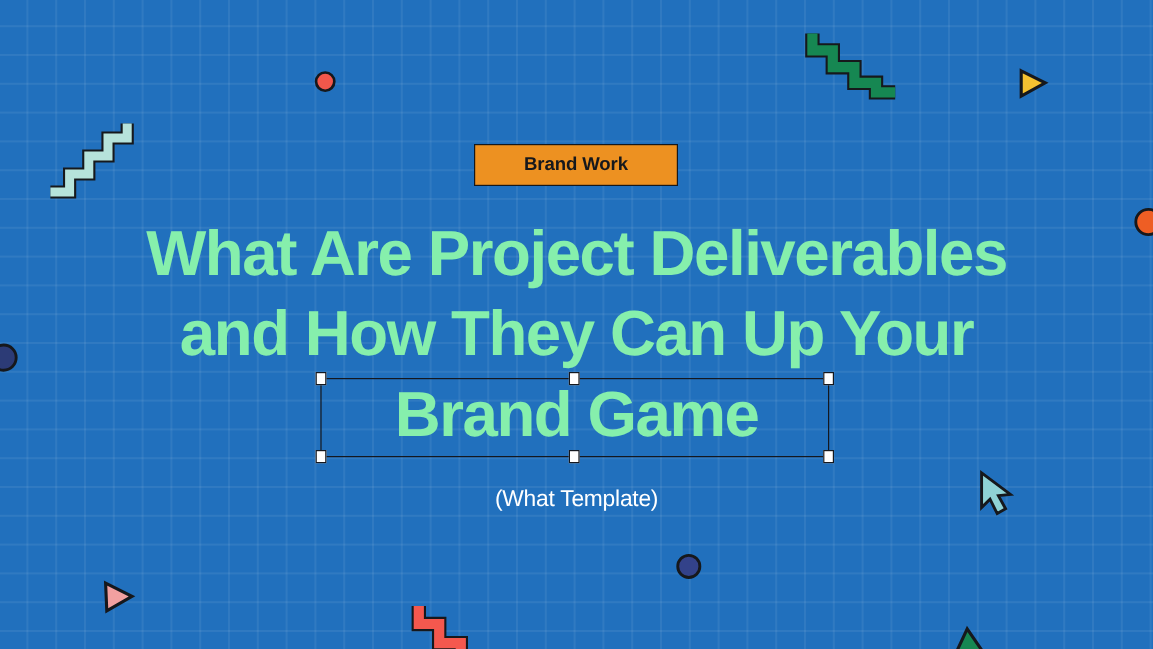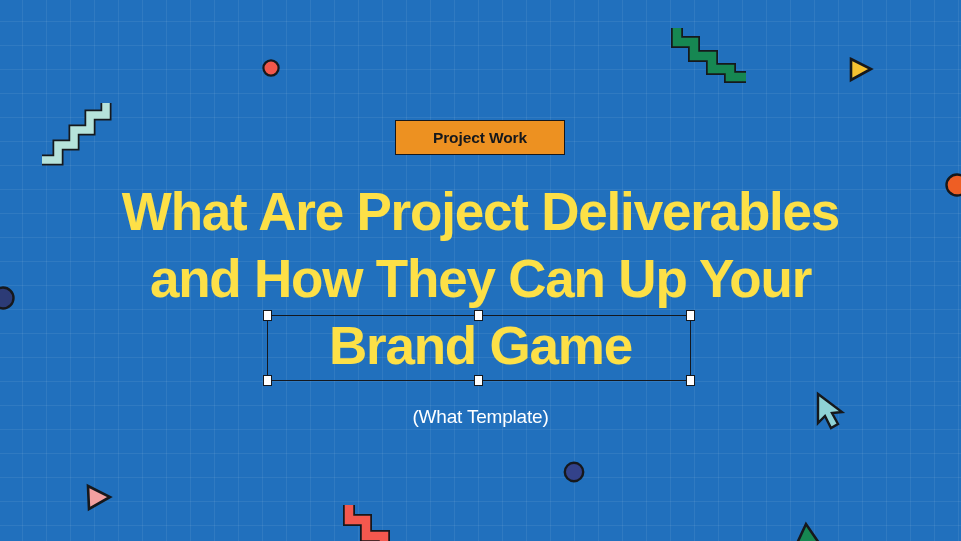--- a/index.html
+++ b/index.html
@@ -60,21 +60,21 @@
     font-size: 15.5px;
     font-weight: bold;
     letter-spacing: -0.1px;
   }
   #title {
     position: absolute;
     left: 0;
     right: 0;
     top: 178px;
     text-align: center;
-    color: #fde047;
+    color: #86efac;
     font-size: 53px;
     font-weight: bold;
     line-height: 67px;
     letter-spacing: -1.2px;
     white-space: pre-line;
   }
   #subtitle {
     position: absolute;
     left: 0;
     right: 0;
@@ -183,21 +183,21 @@
 
   <div class="deco" style="left:790px; top:522px;">
     <svg width="40" height="34" viewBox="0 0 40 34">
       <polygon points="3,30 31,24 16,2" fill="#168752" stroke="#16181c" stroke-width="2.6" stroke-linejoin="miter"></polygon>
     </svg>
   </div>
 
   <div id="content">
 
     <div id="badge">
-      <span>Project Work</span>
+      <span>Brand Work</span>
     </div>
 
     <div id="title">What Are Project Deliverables
 and How They Can Up Your
 Brand Game</div>
 
     <div id="subtitle">(What Template)</div>
 
   </div>
 

